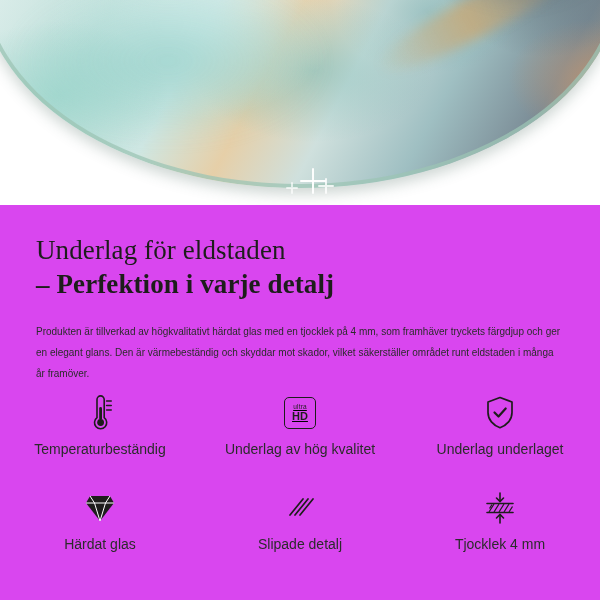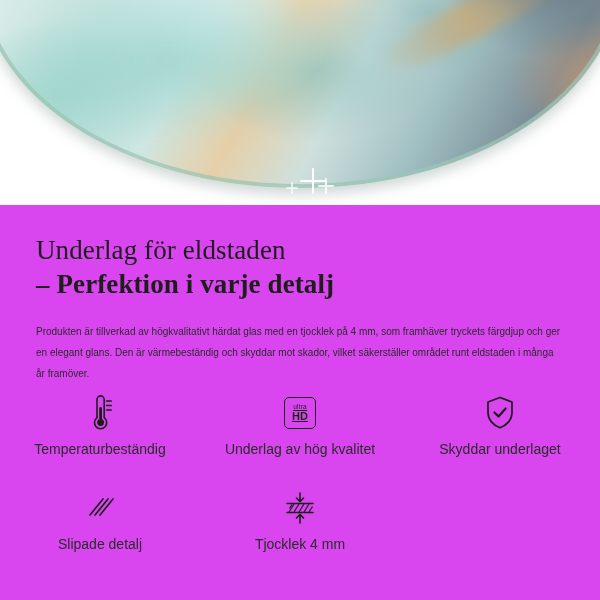--- a/index.html
+++ b/index.html
@@ -249,23 +249,40 @@
       <div class="feature-label">Underlag av hög kvalitet</div>
     </div>
 
     <div class="feature">
       <div class="feature-icon">
         <svg width="34" height="40" viewBox="0 0 34 40" aria-hidden="true">
           <path d="M17 4.5 L29 9 v10.5 c0 7.2 -5.1 12.8 -12 15.2 C10.1 32.3 5 26.7 5 19.5 V9 z" fill="none" stroke="#1d1d1b" stroke-width="1.7" stroke-linejoin="round"></path>
           <path d="M11.5 19.5 l4 4 l7.2 -8" fill="none" stroke="#1d1d1b" stroke-width="2.2" stroke-linecap="round" stroke-linejoin="round"></path>
         </svg>
       </div>
-      <div class="feature-label">Skyddar underlaget</div>
-    </div>
-
+      <div class="feature-label">Underlag underlaget</div>
+    </div>
+
+    <div class="feature">
+      <div class="feature-icon">
+        <svg width="38" height="34" viewBox="0 0 38 34" aria-hidden="true">
+          <g fill="#1d1d1b">
+            <polygon points="9,5 29,5 33,12 19,30 5,12"></polygon>
+          </g>
+          <g stroke="#ffffff" stroke-width="1" fill="none">
+            <line x1="5" y1="12" x2="33" y2="12"></line>
+            <line x1="9" y1="5" x2="13.5" y2="12"></line>
+            <line x1="29" y1="5" x2="24.5" y2="12"></line>
+            <line x1="13.5" y1="12" x2="19" y2="30"></line>
+            <line x1="24.5" y1="12" x2="19" y2="30"></line>
+          </g>
+        </svg>
+      </div>
+      <div class="feature-label">Härdat glas</div>
+    </div>
 
     <div class="feature">
       <div class="feature-icon">
         <svg width="38" height="34" viewBox="0 0 38 34" aria-hidden="true">
           <g stroke="#1d1d1b" stroke-width="1.7" stroke-linecap="round">
             <line x1="9" y1="24" x2="22" y2="8"></line>
             <line x1="14" y1="24" x2="27" y2="8"></line>
             <line x1="19" y1="24" x2="32" y2="8"></line>
           </g>
         </svg>

